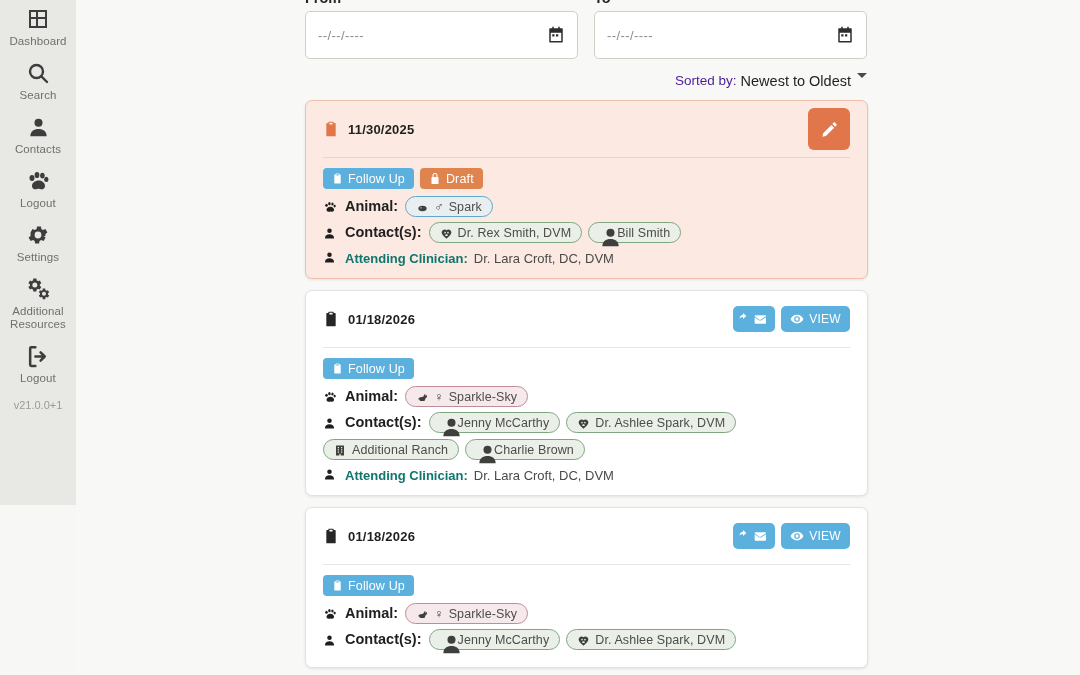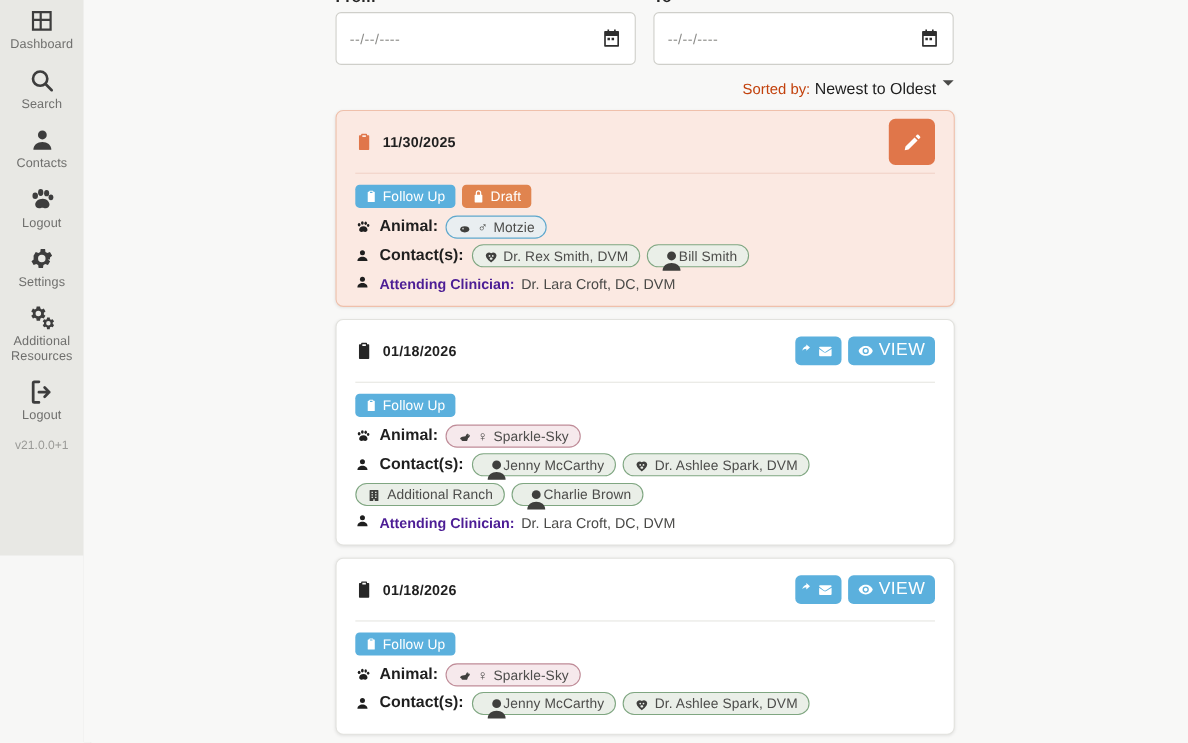--- a/index.html
+++ b/index.html
@@ -99,21 +99,21 @@
     position: absolute; right: 12px; top: 50%;
     transform: translateY(-50%);
     width: 18px; height: 18px; color: #2e2e2e;
   }
 
   .sorted-row {
     display: flex; justify-content: flex-end;
     padding-right: 221px;
     margin-top: 14px;
   }
-  .sorted-label { font-size: 13.5px; color: #c2410c; }
+  .sorted-label { font-size: 13.5px; color: #4c1d95; }
   .sorted-value {
     font-size: 14.5px; color: #1f1f1f; margin-left: 4px;
   }
   .caret {
     display: inline-block; margin-left: 6px;
     width: 0; height: 0;
     border-left: 5px solid transparent;
     border-right: 5px solid transparent;
     border-top: 5px solid #4a4a48;
     vertical-align: middle;
@@ -163,21 +163,21 @@
   }
   .btn-share {
     width: 42px; height: 26px;
     background: #5bb0dd;
     gap: 4px;
     color: #ffffff;
   }
   .btn-view {
     height: 26px; background: #5bb0dd;
     color: #ffffff;
-    font-size: 16px;
+    font-size: 12px;
     padding: 0 9px; gap: 5px;
     letter-spacing: .3px;
   }
 
   .card-body { padding-top: 10px; }
   .badge-row { display: flex; gap: 6px; margin-bottom: 7px; }
   .badge {
     display: inline-flex; align-items: center; gap: 5px;
     height: 21px; padding: 0 9px;
     border-radius: 4px;
@@ -210,21 +210,21 @@
   .chip-green { background: #eaefe8; border: 1px solid #7fa681; color: #4d4d4b; }
   .chip-blue  { background: #e9eef1; border: 1px solid #5fa8cd; color: #4d4d4b; }
   .chip-pink  { background: #f6e9ec; border: 1px solid #bf8c98; color: #4d4d4b; }
   .chip-icon { width: 13px; height: 13px; color: #3f3f3d; flex: 0 0 auto; }
   .sym { font-size: 12.5px; color: #3f3f3d; }
 
   .clinician-line {
     display: flex; align-items: center; gap: 6px;
     margin-top: 7px;
   }
-  .clinician-label { font-size: 13px; font-weight: bold; color: #4c1d95; }
+  .clinician-label { font-size: 13px; font-weight: bold; color: #0f766e; }
   .clinician-value { font-size: 13px; color: #4a4a48; }
 </style>
 </head>
 <body>
 
 <div id="app">
 
   <nav class="sidebar" id="sidebar">
       <div class="sb-item">
         <span class="sb-icon">
@@ -375,21 +375,21 @@
                     <path d="M13 11.6c3.3 0 6 2.6 6 5.3 0 2.1-1.6 3.4-3.6 3.4-1.3 0-2-.5-2.9-.5s-1.6.5-2.9.5c-2 0-3.6-1.3-3.6-3.4 0-2.7 2.7-5.3 7-5.3z"></path>
                   </svg></span>
                 <span class="info-label">Animal:</span>
                 <span class="chip chip-blue">
                   <span class="chip-icon"><svg viewBox="0 0 24 24" width="13" height="11" fill="currentColor">
                       <ellipse cx="12" cy="12" rx="9" ry="6"></ellipse>
                       <circle cx="8.6" cy="10.6" r="1.6" fill="#ffffff"></circle>
                       <circle cx="8.6" cy="10.6" r=".8" fill="currentColor"></circle>
                     </svg></span>
                   <span class="sym">♂</span>
-                  <span>Motzie</span>
+                  <span>Spark</span>
                 </span>
               </div>
               <div class="info-line">
                 <span class="info-icon"><svg viewBox="0 0 24 24" width="13" height="13" fill="currentColor">
                     <circle cx="12" cy="7" r="4.2"></circle>
                     <path d="M3.5 21c0-4.7 3.8-7.4 8.5-7.4s8.5 2.7 8.5 7.4H3.5z"></path>
                   </svg></span>
                 <span class="info-label">Contact(s):</span>
                 <span class="chip chip-green">
                   <span class="chip-icon"><svg viewBox="0 0 24 24" width="13" height="13" fill="currentColor">

